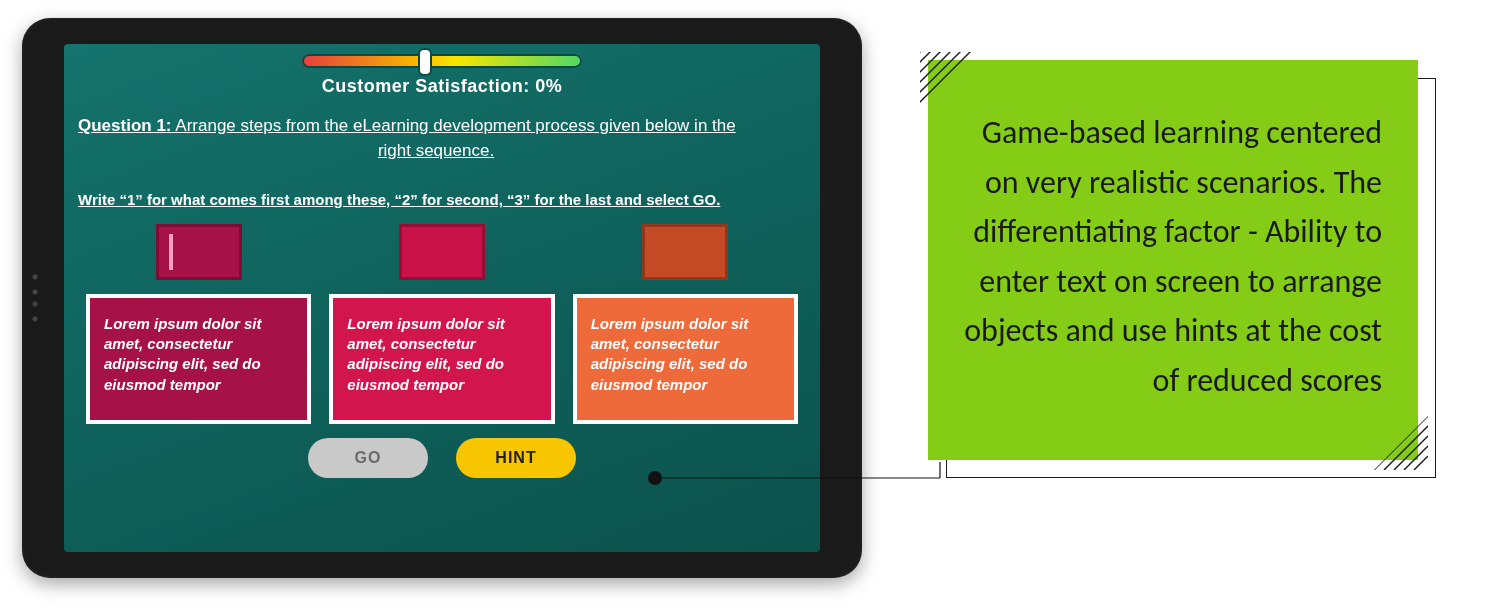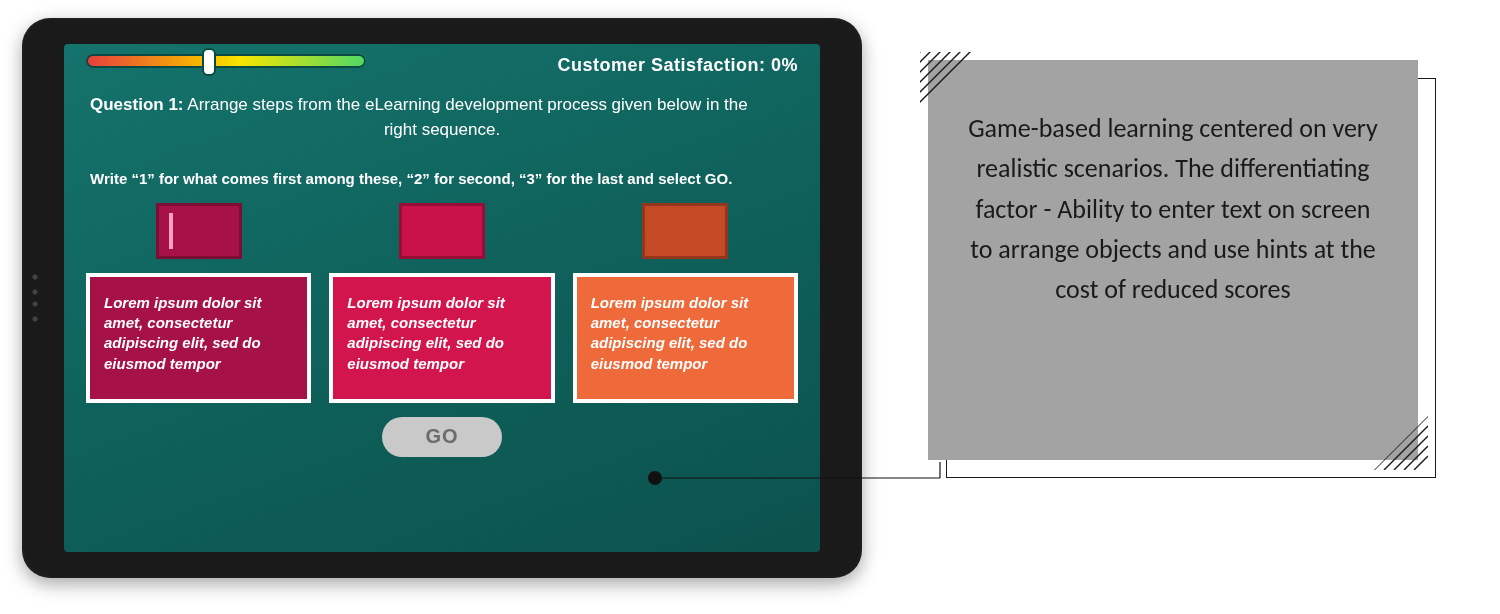--- a/index.html
+++ b/index.html
@@ -45,20 +45,21 @@
     position:relative;
     overflow:hidden;
   }
 
   
   .topbar {
     display:flex;
     align-items:center;
     justify-content:space-between;
     padding:10px 22px 4px 22px;
+    flex-direction:column;
   }
   .progress-wrap{
     width:280px;
     height:22px;
     position:relative;
   }
   .progress-track{
     width:100%; height:14px;
     border-radius:10px;
     background:linear-gradient(90deg,#e53e3e 0%, #f7b500 40%, #f7e600 55%, #4fd865 100%);
@@ -74,22 +75,23 @@
     box-shadow:0 0 0 2px #0a4944;
   }
   .sat{
     font-weight:700;
     font-size:18px;
     letter-spacing:0.5px;
   }
 
   
   .qblock{
-    padding: 14px 26px 6px 26px;
+    padding: 14px 26px 6px 14px;
     font-size:17px;
+    text-decoration:underline;
   }
   .qblock .qline1{
     text-align:left;
     line-height:1.35;
   }
   .qblock .qline1 b{ font-weight:700; }
   .qblock .qline2{
     text-align:center;
     line-height:1.35;
     margin-top:2px;
@@ -139,21 +141,21 @@
     gap:28px;
     justify-content:center;
     margin-top:14px;
   }
   .btn{
     min-width:120px;
     height:40px;
     border-radius:22px;
     border:none;
     font-weight:800;
-    font-size:20px;
+    font-size:16px;
     cursor:pointer;
     letter-spacing:1px;
   }
   .btn.go{ background:#c9c9c9; color:#6b6b6b; }
   .btn.hint{ background:#f7c600; color:#222; }
 
   
   .callout-box{
     position:absolute;
     left:928px;
@@ -165,25 +167,25 @@
     position:absolute;
     left:18px; top:18px;
     width:100%; height:100%;
     border:1px solid #1a1a1a;
     background:transparent;
   }
   .callout{
     position:absolute;
     left:0; top:0;
     width:100%; height:100%;
-    background:#a3a3a3;
+    background:#84cc16;
     padding:48px 36px 36px 36px;
-    font-size:26px;
+    font-size:32px;
     line-height:1.55;
-    text-align:center;
+    text-align:right;
     color:#1a1a1a;
     font-family: Calibri, Arial, sans-serif;
   }
   .hatch{
     position:absolute;
     width:54px; height:54px;
     overflow:hidden;
   }
   .hatch svg{ width:100%; height:100%; }
   .hatch.tl{
@@ -240,20 +242,21 @@
         <div class="card c2">Lorem ipsum dolor sit amet, consectetur adipiscing elit, sed do eiusmod tempor</div>
       </div>
       <div class="col">
         <div class="numbox c3"></div>
         <div class="card c3">Lorem ipsum dolor sit amet, consectetur adipiscing elit, sed do eiusmod tempor</div>
       </div>
     </div>
 
     <div class="btns">
       <button class="btn go">GO</button>
+      <button class="btn hint">HINT</button>
     </div>
 
   </div>
 </div>
 
 <div class="callout-box">
   <div class="callout-shadow"></div>
   <div class="callout">
     <span>Game-based learning centered on very realistic scenarios. The differentiating factor - Ability to enter text on screen to arrange objects and use hints at the cost of reduced scores</span>
   </div>

